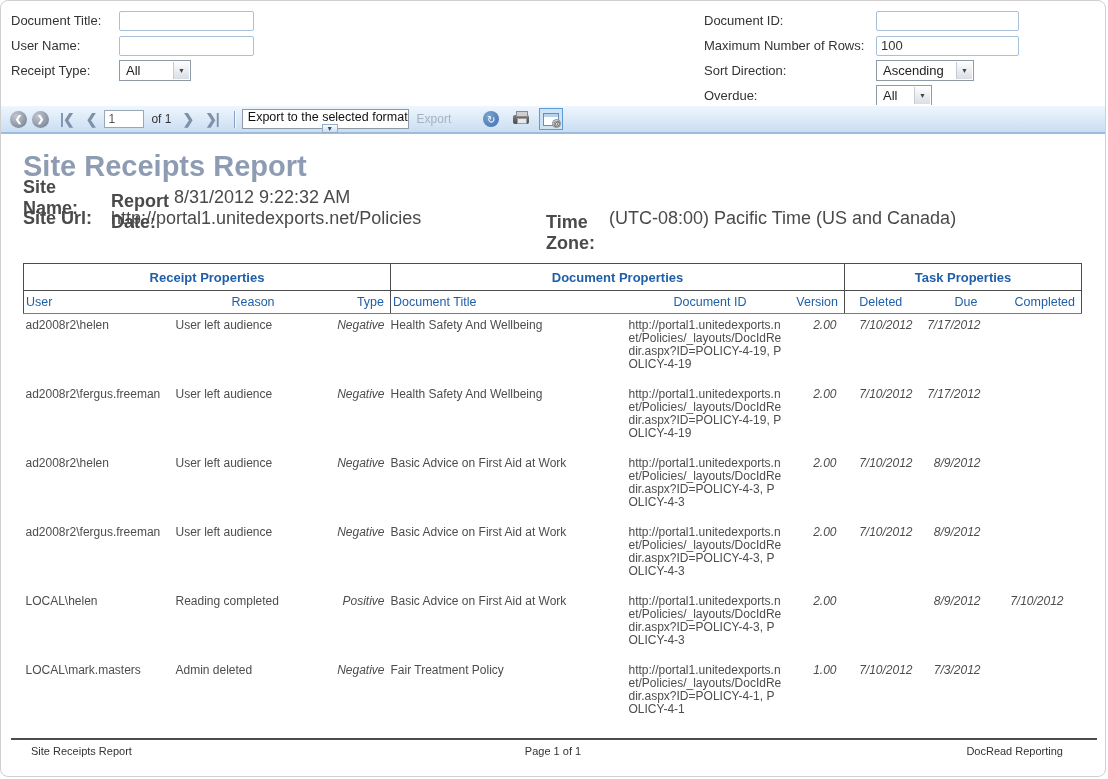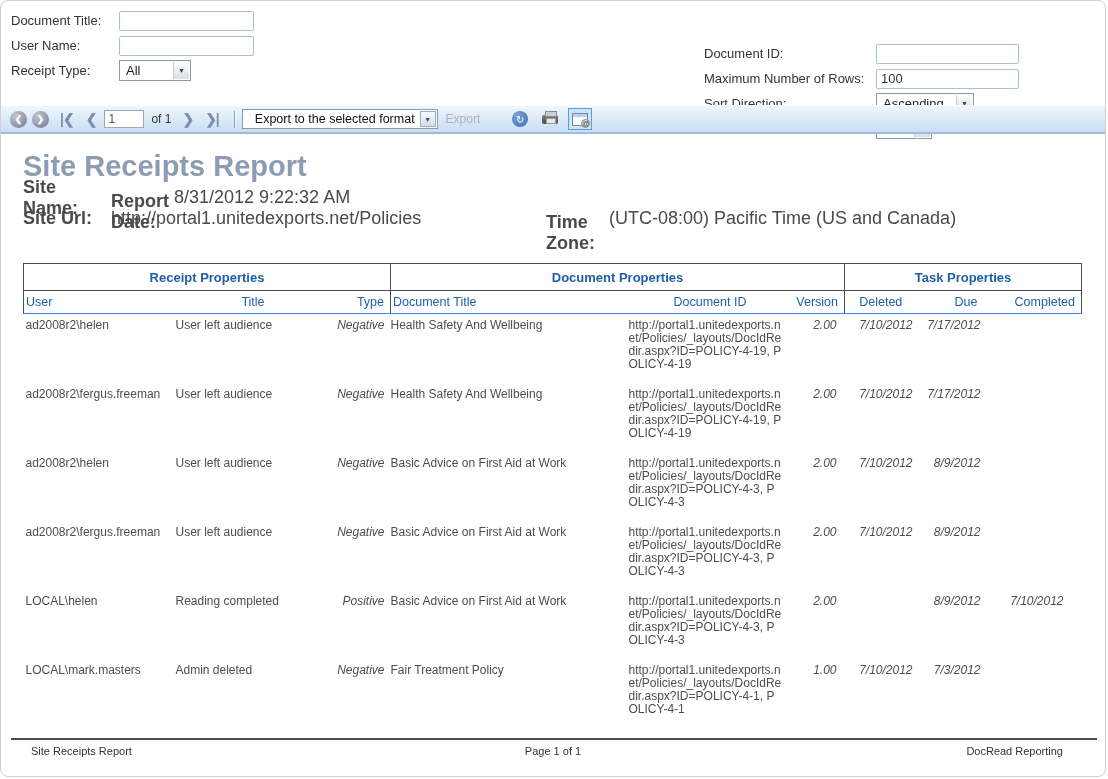--- a/index.html
+++ b/index.html
@@ -1,21 +1,21 @@
 <!DOCTYPE html>
 <html><head>
 <meta charset="utf-8">
 <style>
   * { box-sizing: border-box; margin: 0; padding: 0; }
   html,body { width:1108px; height:779px; background:#fff; font-family:"Liberation Sans", sans-serif; }
   .page { position:relative; width:1106px; height:777px; border:1px solid #cfcfcf; border-radius:8px; overflow:hidden; background:#fff; }
 
   
   .params-left  { position:absolute; top:7px; left:10px; }
-  .params-right { position:absolute; top:7px; left:703px;margin-top:33px; }
+  .params-right { position:absolute; top:7px; left:703px; }
   .param-row { display:flex; align-items:center; height:25px; }
   .param-label { font-size:13px; color:#333; }
   .params-left  .param-label { width:108px; }
   .params-right .param-label { width:172px; }
   .txt { height:20px; border:1px solid #a9c0da; border-radius:2px; font-size:13px; color:#333; padding:0 4px; font-family:"Liberation Sans", sans-serif; }
   .txt.w135 { width:135px; }
   .txt.w143 { width:143px; }
   .sel { display:inline-flex; align-items:center; justify-content:space-between; height:21px; border:1px solid #8e9aa6; background:#fff; font-size:13px; color:#222; padding-left:6px; cursor:default; }
   .sel .sel-arrow { width:16px; height:17px; margin:0 1px; display:flex; align-items:center; justify-content:center; font-size:7px; color:#444; background:linear-gradient(#fdfdfd,#d9dee5); border-left:1px solid #c6ccd4; }
   .w92{width:92px;} .w72{width:72px;} .w98{width:98px;} .w56{width:56px;}
@@ -24,21 +24,21 @@
   .toolbar { position:absolute; top:104px; left:0; width:100%; height:29px;
     background:linear-gradient(#eff6fd,#c9def3); border-top:1px solid #ffffff;
     border-bottom:2px solid #9ebbdd; display:flex; align-items:center; padding-left:9px; }
   .nav-circle { width:17px; height:17px; border-radius:50%; margin-right:5px; cursor:pointer;
     background:radial-gradient(circle at 35% 30%, #c2c8d2, #8b94a4 65%, #6b7486);
     color:#fff; display:flex; align-items:center; justify-content:center; font-size:9px; font-weight:bold; }
   .chev { color:#7e90aa; font-weight:bold; font-size:14px; margin:0 6px; cursor:pointer; letter-spacing:-1px; }
   .page-box { width:40px; height:18px; border:1px solid #99a8b8; font-size:12px; color:#555; padding:0 3px; margin:0 2px; }
   .of-label { font-size:12px; color:#333; margin:0 5px; }
   .tb-sep { width:1px; height:17px; background:#8aa0bf; margin:0 7px 0 9px; box-shadow:1px 0 0 #ffffffaa; }
-  .export-sel { display:inline-flex; align-items:center; height:20px; background:#fff; border:1px solid #8e9aa6; font-size:12.5px; color:#111; padding-left:12px; cursor:default; }
+  .export-sel { display:inline-flex; align-items:center; height:20px; background:#fff; border:1px solid #8e9aa6; font-size:12.5px; color:#111; padding-left:5px; cursor:default;flex-direction:column; }
   .export-sel .sel-arrow { width:16px; height:16px; margin:0 1px 0 5px; display:flex; align-items:center; justify-content:center; font-size:7px; color:#33517a; background:linear-gradient(#fdfdfd,#cfdcec); border:1px solid #93aecd; }
   .export-link { font-size:12px; color:#a8b2c0; margin:0 22px 0 8px; }
   .tb-btn { width:24px; height:22px; display:flex; align-items:center; justify-content:center; margin-left:6px; cursor:pointer; border:1px solid transparent; }
   .tb-btn.selected { background:#cfe3f7; border:1px solid #5e9bd3; }
   .refresh-glyph { width:16px; height:16px; border-radius:50%; background:radial-gradient(circle at 35% 30%, #7aa3d0, #3f6fae); color:#fff; font-size:10px; display:flex; align-items:center; justify-content:center; }
   .printer { width:16px; height:9px; background:linear-gradient(#7d7d7d,#4c4c4c); border-radius:2px; position:relative; }
   .printer::before { content:""; position:absolute; left:3px; top:-4px; width:10px; height:4px; background:#cfcfcf; border:1px solid #8a8a8a; }
   .printer::after { content:""; position:absolute; left:4px; top:3px; width:8px; height:4px; background:#e9e9e9; border:1px solid #9a9a9a; }
   .winicon { width:16px; height:13px; border:1px solid #6a8cb5; background:#fff; position:relative; }
   .winicon::before { content:""; position:absolute; left:0; top:0; width:100%; height:3px; background:#b8d1ec; }
@@ -188,21 +188,21 @@
         <col class="c9">
     </colgroup>
     <tbody>
         <tr>
       <th class="grp" colspan="3">Receipt Properties</th>
       <th class="grp" colspan="3">Document Properties</th>
       <th class="grp" colspan="3">Task Properties</th>
     </tr>
     <tr class="colhead">
       <th class="al gb-l">User</th>
-      <th class="ac">Title</th>
+      <th class="ac">Reason</th>
       <th class="ar gb-r">Type</th>
       <th class="al">Document Title</th>
       <th class="ac">Document ID</th>
       <th class="ar gb-r">Version</th>
       <th class="ac">Deleted</th>
       <th class="ar">Due</th>
       <th class="ar gb-r">Completed</th>
     </tr>
     <tr>
       <td class="al cell-user">ad2008r2\helen</td>

